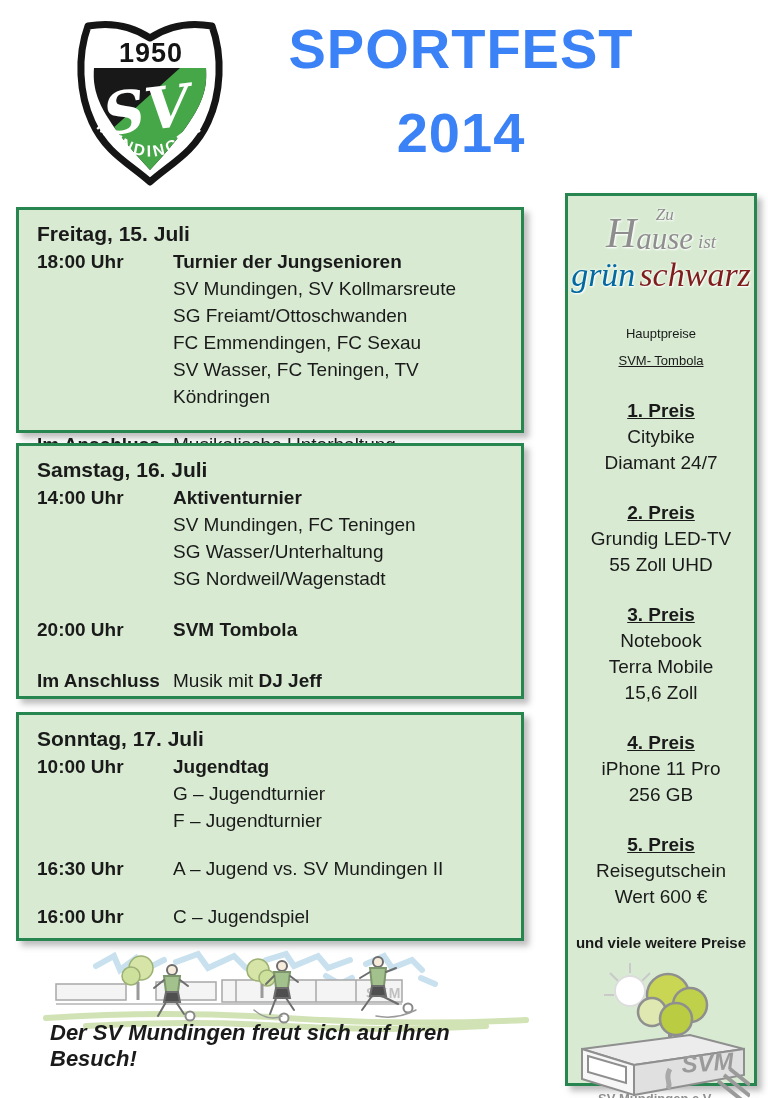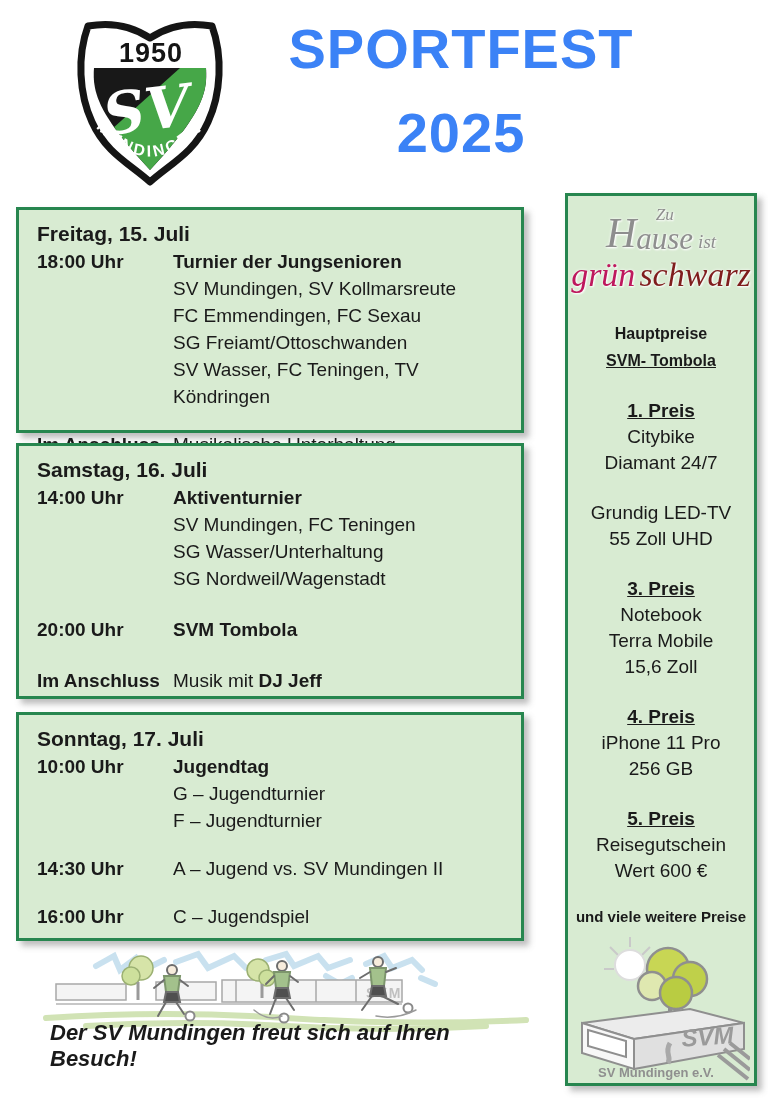--- a/index.html
+++ b/index.html
@@ -48,24 +48,24 @@
     color:#8e8e8e; text-shadow:0 0 3px #ffffff, 1px 1px 2px #ffffff;
     line-height:1;
   }
   .brand-line1 { display:flex; justify-content:center; align-items:flex-end; }
   .brand-h { font-size:42px; }
   .brand-stack { display:flex; flex-direction:column; align-items:center; }
   .brand-zu { font-size:17px; }
   .brand-ause { font-size:31px; }
   .brand-ist { font-size:19px; margin-left:5px; padding-bottom:3px; }
   .brand-line2 { font-size:34px; margin-top:4px; }
-  .brand-gruen { color:#be185d;font-style:italic; }
+  .brand-gruen { color:#0369a1;font-style:italic; }
   .brand-schwarz { color:#7f1d1d; margin-left:4px; }
 
-  .sb-header { margin-top:28px; font-size:16px; font-weight:bold; line-height:27px; }
+  .sb-header { margin-top:28px; font-size:13px; font-weight:normal; line-height:27px; }
   .sb-header .underline { text-decoration:underline; }
   .prize { margin-top:24px; font-size:19px; line-height:26px; }
   .prize .rank { font-weight:bold; text-decoration:underline; }
   .sb-more { margin-top:24px; font-size:15px; font-weight:600; }
   .clubhouse { margin-top:6px; }
 
   
   .footer-illustration { position:absolute; left:26px; top:946px; width:520px; height:90px; }
   .welcome {
     position:absolute; left:50px; top:1020px; width:480px;
@@ -98,32 +98,32 @@
       <text x="121" y="56" text-anchor="middle" font-size="27" font-weight="bold" font-family="Liberation Sans, sans-serif" fill="#141414" letter-spacing="1">1950</text>
       <text x="119" y="124" text-anchor="middle" font-size="58" font-weight="bold" font-style="italic" font-family="DejaVu Serif, serif" fill="#ffffff" transform="rotate(-7 119 124)">SV</text>
       <text font-size="16" font-weight="bold" font-family="Liberation Sans, sans-serif" fill="#ffffff" letter-spacing="3">
         <textPath href="#crestArc" startOffset="8%">MUNDINGEN</textPath>
       </text>
     </svg>
   </div>
 
   <div class="title-block">
     <div class="title-line1">SPORTFEST</div>
-    <div class="title-line2">2025</div>
+    <div class="title-line2">2014</div>
   </div>
 
   <section class="day-box" id="box-friday">
     <div class="day-heading">Freitag, 15. Juli</div>
     <div class="row">
       <div class="label">18:00 Uhr</div>
       <div class="content">
         <div class="bold">Turnier der Jungsenioren</div>
         <div>SV Mundingen, SV Kollmarsreute</div>
+        <div>SG Freiamt/Ottoschwanden</div>
         <div>FC Emmendingen, FC Sexau</div>
-        <div>SG Freiamt/Ottoschwanden</div>
         <div>SV Wasser, FC Teningen, TV Köndringen</div>
       </div>
     </div>
     <div class="row gap">
       <div class="label">Im Anschluss</div>
       <div class="content">
         <div>Musikalische Unterhaltung</div>
       </div>
     </div>
   </section>
@@ -157,21 +157,21 @@
     <div class="day-heading">Sonntag, 17. Juli</div>
     <div class="row">
       <div class="label">10:00 Uhr</div>
       <div class="content">
         <div class="bold">Jugendtag</div>
         <div>G – Jugendturnier</div>
         <div>F – Jugendturnier</div>
       </div>
     </div>
     <div class="row gap">
-      <div class="label">14:30 Uhr</div>
+      <div class="label">16:30 Uhr</div>
       <div class="content">
         <div>A – Jugend vs. SV Mundingen II</div>
       </div>
     </div>
     <div class="row gap">
       <div class="label">16:00 Uhr</div>
       <div class="content">
         <div>C – Jugendspiel</div>
       </div>
     </div>
@@ -196,20 +196,21 @@
       <div>Hauptpreise</div>
       <div class="underline">SVM- Tombola</div>
     </div>
 
     <div class="prize">
       <div class="rank">1. Preis</div>
       <div>Citybike</div>
       <div>Diamant 24/7</div>
     </div>
     <div class="prize">
+      <div class="rank">2. Preis</div>
       <div>Grundig LED-TV</div>
       <div>55 Zoll UHD</div>
     </div>
     <div class="prize">
       <div class="rank">3. Preis</div>
       <div>Notebook</div>
       <div>Terra Mobile</div>
       <div>15,6 Zoll</div>
     </div>
     <div class="prize">

